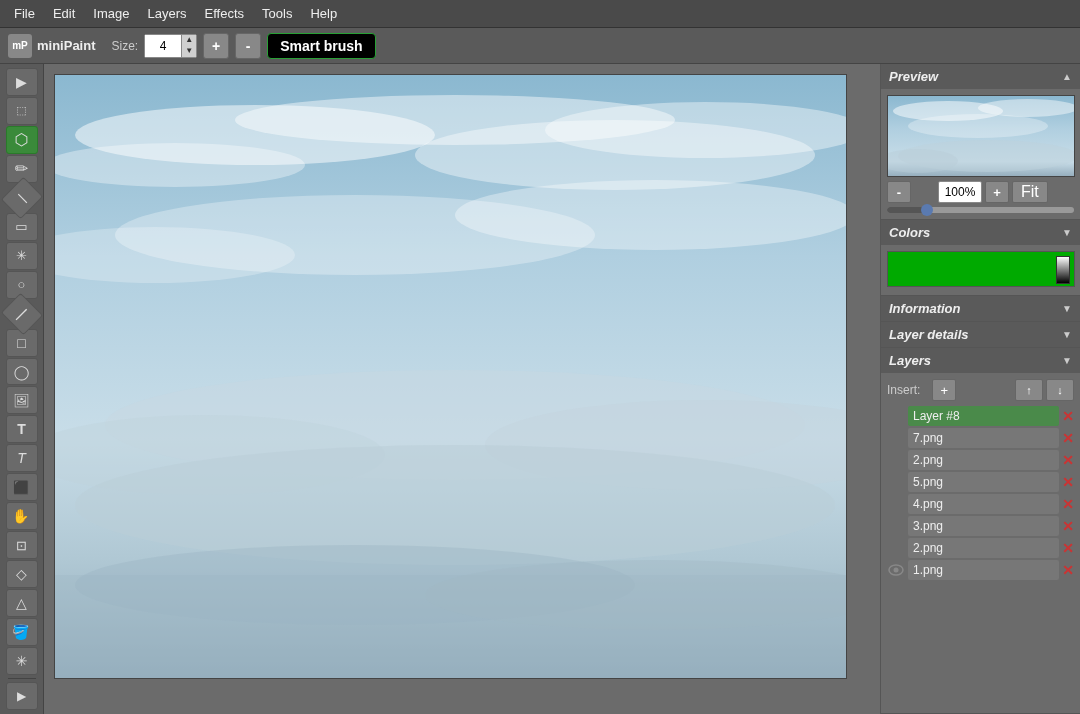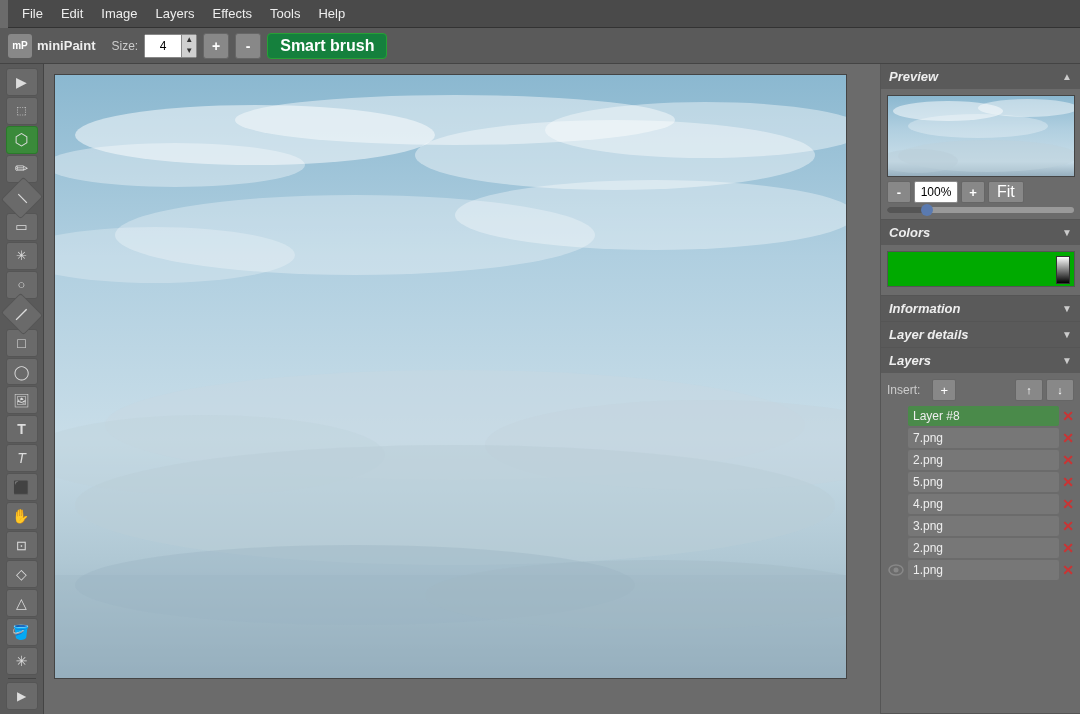--- a/index.html
+++ b/index.html
@@ -1,33 +1,33 @@
 <!DOCTYPE html>
 <html><head>
   <meta charset="utf-8">
   <style>
     * { box-sizing: border-box; margin: 0; padding: 0; }
     body { background: #6b6b6b; font-family: Arial, sans-serif; font-size: 12px; color: #fff; width: 1080px; height: 714px; overflow: hidden; display: flex; flex-direction: column; }
 
     
-    #menubar { background: #4a4a4a; height: 28px; display: flex; align-items: center; padding: 0 6px; gap: 2px; border-bottom: 1px solid #333; margin-left: 8px; }
+    #menubar { background: #4a4a4a; height: 28px; display: flex; align-items: center; padding: 0 6px; gap: 2px; border-bottom: 1px solid #333; }
     .menu-item { padding: 3px 8px; cursor: pointer; color: #eee; font-size: 13px; border-radius: 3px; }
 
     
     #toolbar { background: #5a5a5a; height: 36px; display: flex; align-items: center; padding: 0 8px; gap: 6px; border-bottom: 1px solid #444; }
     #app-logo { display: flex; align-items: center; gap: 5px; margin-right: 10px; }
     #app-logo-icon { width: 24px; height: 24px; background: #888; border-radius: 3px; display: flex; align-items: center; justify-content: center; font-size: 10px; font-weight: bold; }
     #app-name { font-size: 13px; font-weight: bold; color: #eee; }
     .toolbar-label { color: #ccc; font-size: 12px; }
     .size-input-wrap { display: flex; align-items: center; border: 1px solid #888; background: #fff; border-radius: 2px; }
     .size-input { width: 36px; height: 22px; border: none; outline: none; text-align: center; font-size: 12px; background: #fff; color: #000; }
     .size-arrows { display: flex; flex-direction: column; background: #d0d0d0; border-left: 1px solid #888; }
     .size-arrow { width: 14px; height: 11px; display: flex; align-items: center; justify-content: center; cursor: pointer; font-size: 8px; color: #333; line-height: 1; }
     .toolbar-btn { width: 26px; height: 26px; background: #888; border: 1px solid #666; border-radius: 3px; display: flex; align-items: center; justify-content: center; cursor: pointer; font-size: 14px; color: #fff; font-weight: bold; }
-    .smart-brush-btn { background: #15803d; border: 1px solid #28a035; color: #fff; padding: 4px 12px; border-radius: 4px; cursor: pointer; font-size: 16px; font-weight: bold; height: 26px; display: flex; align-items: center; }
+    .smart-brush-btn { background: #000000; border: 1px solid #28a035; color: #fff; padding: 4px 12px; border-radius: 4px; cursor: pointer; font-size: 14px; font-weight: bold; height: 26px; display: flex; align-items: center; }
 
     
     #main { display: flex; flex: 1; overflow: hidden; }
 
     
     #left-tools { width: 44px; background: #5a5a5a; display: flex; flex-direction: column; align-items: center; padding: 4px 0; gap: 1px; border-right: 1px solid #444; overflow-y: auto; }
     .tool-btn { width: 32px; height: 30px; background: #6a6a6a; border: 1px solid #555; border-radius: 3px; display: flex; align-items: center; justify-content: center; cursor: pointer; color: #ddd; font-size: 14px; }
     .tool-btn.active { background: #3a8a3a; border-color: #2a7a2a; }
     .tool-divider { width: 28px; height: 1px; background: #444; margin: 2px 0; }
 
@@ -40,21 +40,21 @@
     #right-panel { width: 200px; background: #6b6b6b; display: flex; flex-direction: column; border-left: 1px solid #555; overflow-y: auto; }
     .panel-section { border-bottom: 1px solid #555; }
     .panel-header { background: #5a5a5a; padding: 5px 8px; display: flex; align-items: center; justify-content: space-between; cursor: pointer; font-size: 13px; font-weight: bold; color: #eee; font-style: italic; }
     .panel-header-arrow { font-size: 10px; color: #ccc; }
     .panel-content { padding: 6px; }
 
     
     #preview-image { width: 188px; height: 82px; background: linear-gradient(180deg, #a8cbdf 0%, #c5dce8 30%, #d0e4ee 60%, #9ab5c5 100%); border: 1px solid #444; margin-bottom: 4px; position: relative; overflow: hidden; }
     .zoom-controls { display: flex; align-items: center; gap: 3px; }
     .zoom-btn { width: 24px; height: 22px; background: #888; border: 1px solid #666; border-radius: 2px; display: flex; align-items: center; justify-content: center; cursor: pointer; color: #fff; font-size: 13px; font-weight: bold; }
-    .zoom-value { width: 44px; height: 22px; background: #fff; border: 1px solid #888; border-radius: 2px; display: flex; align-items: center; justify-content: center; color: #000; font-size: 12px; }
+    .zoom-value { width: 44px; height: 22px; background: #fff; border: 1px solid #888; border-radius: 2px; display: flex; align-items: center; justify-content: center; color: #000; font-size: 12px; margin-left: 24px; }
     .fit-btn { padding: 2px 8px; height: 22px; background: #888; border: 1px solid #666; border-radius: 2px; cursor: pointer; color: #fff; font-size: 16px; display: flex; align-items: center; }
     .zoom-slider-wrap { margin-top: 4px; }
     .zoom-slider { width: 100%; height: 6px; background: #999; border-radius: 3px; position: relative; }
     .zoom-slider-track { width: 20%; height: 100%; background: #555; border-radius: 3px; }
     .zoom-slider-thumb { width: 12px; height: 12px; background: #5a7ab0; border-radius: 50%; position: absolute; top: -3px; left: 18%; cursor: pointer; }
 
     
     .color-swatch { width: 188px; height: 36px; background: #00aa00; border: 1px solid #555; cursor: pointer; margin-bottom: 2px; position: relative; }
     .color-swatch-inner { position: absolute; right: 4px; top: 4px; width: 14px; height: 28px; background: linear-gradient(180deg, #fff 0%, #000 100%); border: 1px solid #333; }
 

